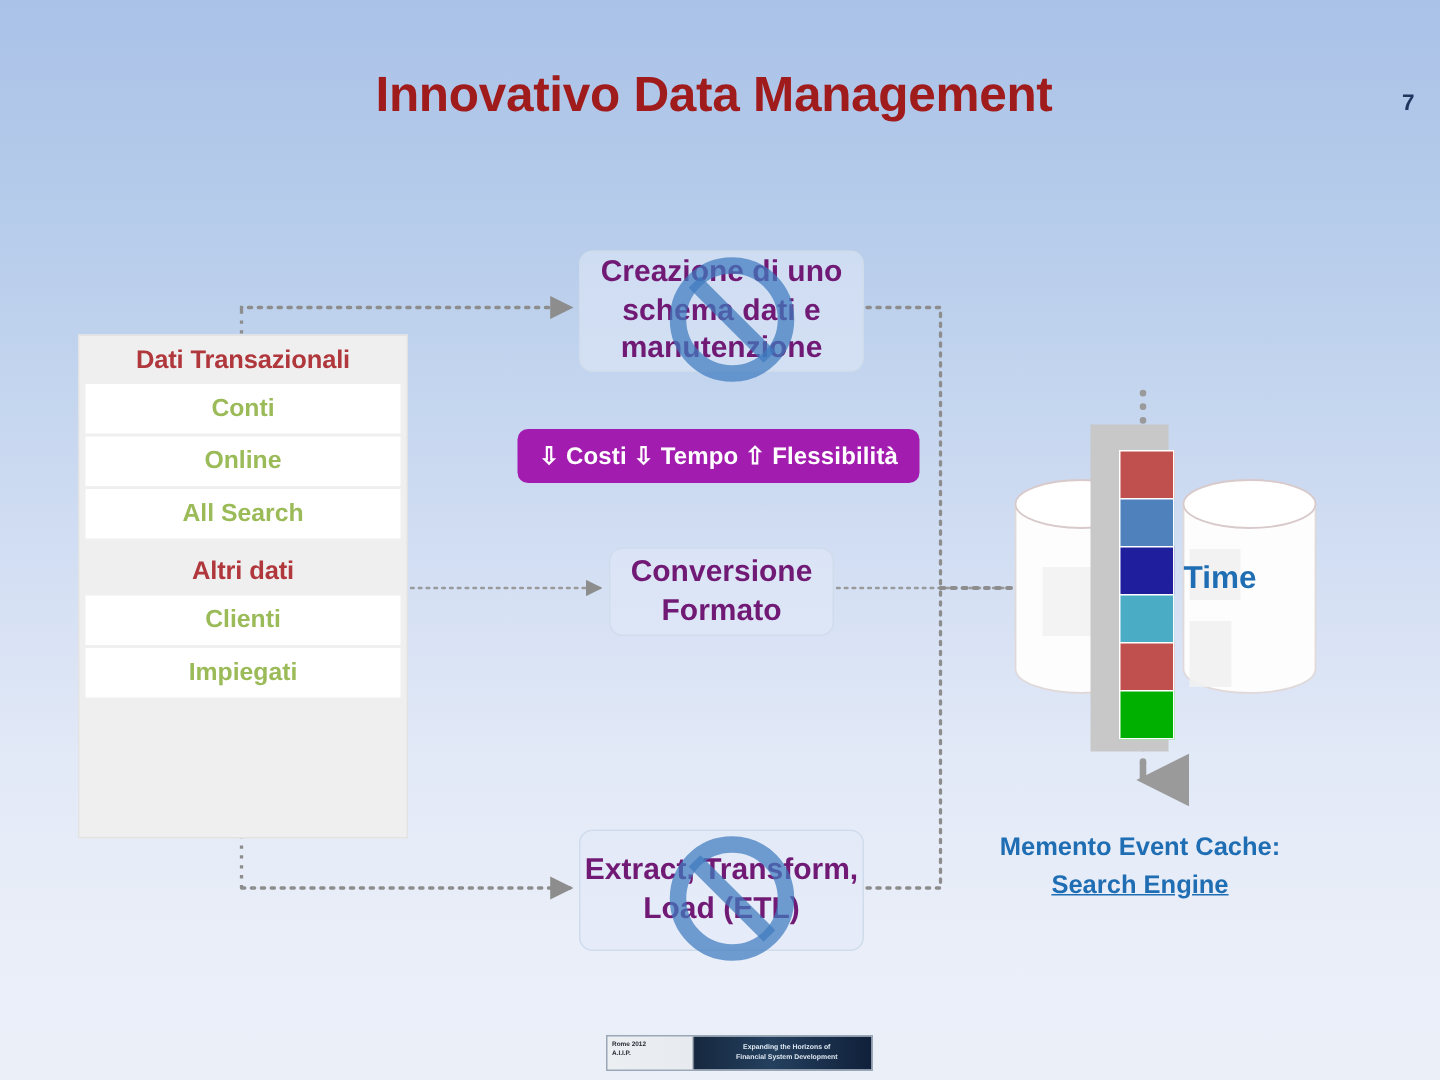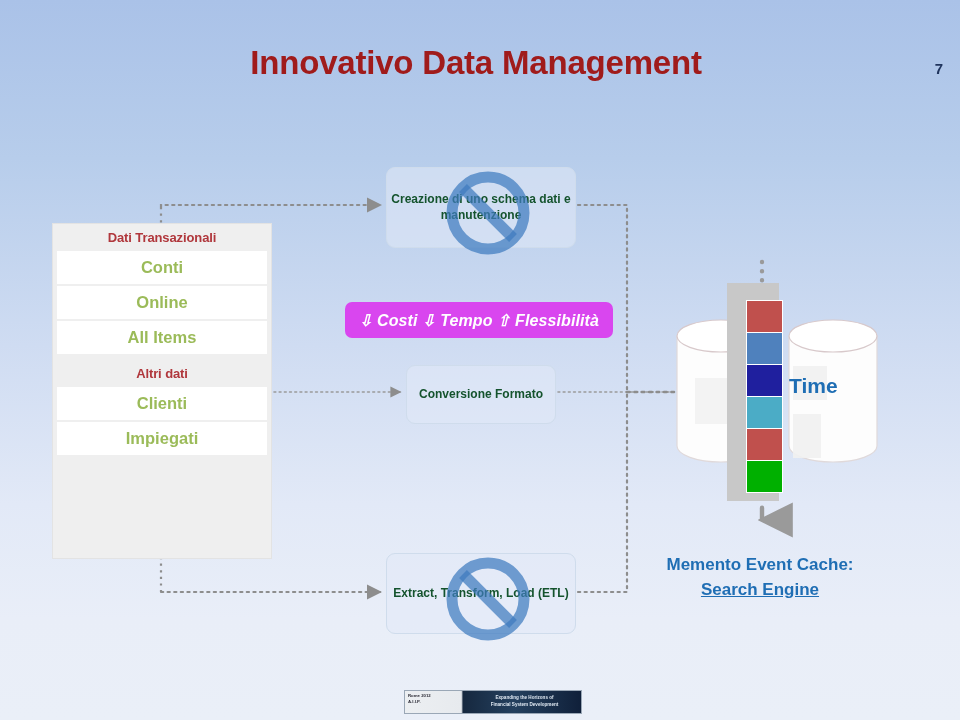--- a/index.html
+++ b/index.html
@@ -20,46 +20,46 @@
     position:absolute; right:17px; top:60px;
     font-size:15px; font-weight:bold; color:#20355e;
   }
 
   
   .left-panel {
     position:absolute; left:52px; top:223px; width:218px; height:334px;
     background:#efefef; border:1px solid #e3e3e3;
   }
   .lp-head {
-    text-align:center; color:#b0373c; font-weight:bold; font-size:13px;
+    text-align:center; color:#b0373c; font-weight:bold; font-size:17px;
     padding:6px 18px 4px; letter-spacing:-0.1px;
   }
   .lp-item {
     margin:2px 4px 2px; height:33px; background:#ffffff;
     display:flex; align-items:center; justify-content:center;
     color:#9bbb59; font-weight:bold; font-size:16.5px;
   }
   .lp-gap { height:4px; }
 
   
   .cbox {
     position:absolute; border:1px solid #cfdcec; border-radius:9px;
     background:rgba(225,234,247,0.55);
     display:flex; align-items:center; justify-content:center; text-align:center;
-    color:#14532d; font-weight:bold; font-size:12px; line-height:1.28;
+    color:#701a75; font-weight:bold; font-size:20px; line-height:1.28;
   }
   #box-schema  { left:386px; top:167px; width:188px; height:79px; }
   #box-conv    { left:406px; top:365px; width:148px; height:57px; }
   #box-etl     { left:386px; top:553px; width:188px; height:79px; }
 
   .blue-bar {
-    position:absolute; left:345px; top:302px; width:268px; height:36px;
-    background:#d946ef; border-radius:7px;
+    position:absolute; left:345px; top:286px; width:268px; height:36px;
+    background:#a21caf; border-radius:7px;
     display:flex; align-items:center; justify-content:center;
-    color:#ffffff; font-weight:bold; font-size:16px; letter-spacing:0.1px;font-style:italic;
+    color:#ffffff; font-weight:bold; font-size:16px; letter-spacing:0.1px;
   }
 
   
   .nosign { position:absolute; pointer-events:none; }
   .nosign svg { display:block; }
 
   
   .svg-layer { position:absolute; inset:0; }
 
   
@@ -142,21 +142,21 @@
     <path d="M846,389 L852,378 L858,389 Z" fill="#2a6aa8"></path>
 
     <path d="M717,373 L717,393" stroke="#2a6aa8" stroke-width="3.2" fill="none"></path>
     <path d="M711,391 L717,402 L723,391 Z" fill="#2a6aa8"></path>
   </svg>
 
   <div class="left-panel">
     <div class="lp-head">Dati Transazionali</div>
     <div class="lp-item">Conti</div>
     <div class="lp-item">Online</div>
-    <div class="lp-item">All Items</div>
+    <div class="lp-item">All Search</div>
     <div class="lp-gap"></div>
     <div class="lp-head">Altri dati</div>
     <div class="lp-item">Clienti</div>
     <div class="lp-item">Impiegati</div>
   </div>
 
   <div class="cbox" id="box-schema">Creazione di uno schema dati e manutenzione</div>
 
   <div class="nosign" style="left:443px; top:168px;">
     <svg width="90" height="90" viewBox="0 0 90 90">

